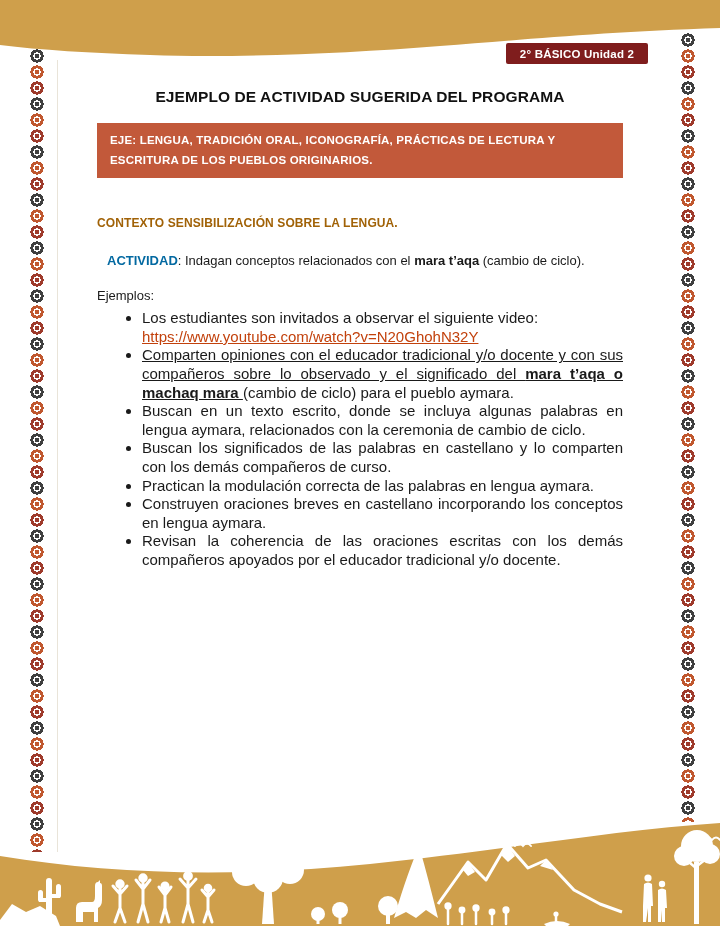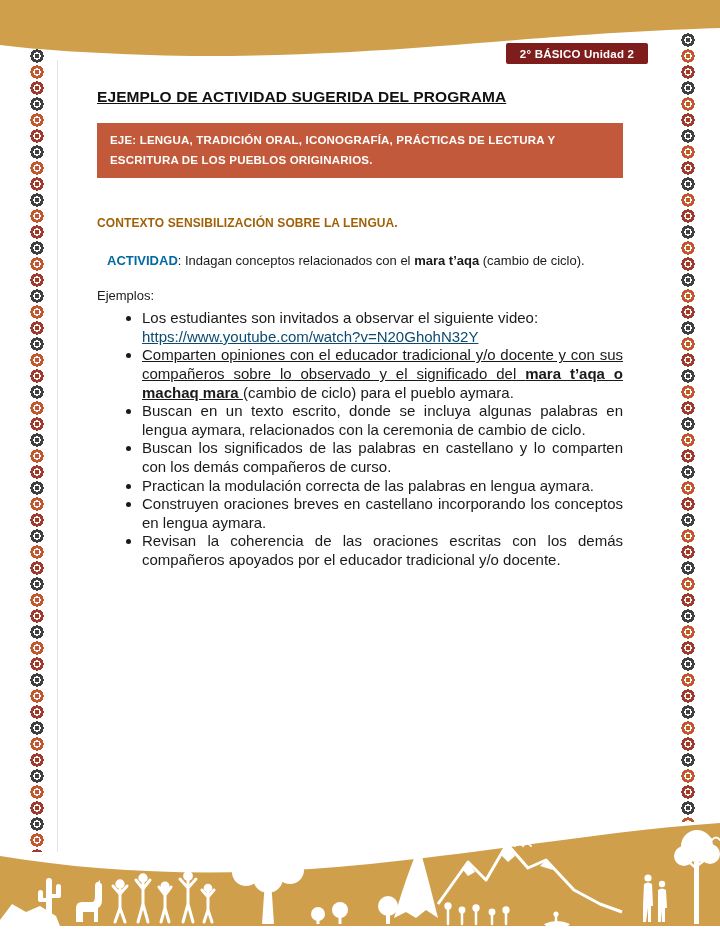--- a/index.html
+++ b/index.html
@@ -46,22 +46,22 @@
         #9e3a2b 3.8px, #9e3a2b 6.6px, rgba(0,0,0,0) 6.6px);
   }
   .ornament-left  { left:26px;  top:48px; height:804px; }
   .ornament-right { left:677px; top:32px; height:790px; }
   .page-edge-line { position:absolute; left:57px; top:60px; width:1px; height:792px; background:#e9e4d9; }
 
   
   .content { position:absolute; left:97px; top:88px; width:526px; }
 
   .page-title {
-    font-size:15.5px; font-weight:700; text-align:left;
-    color:#111111; margin-bottom:17px; letter-spacing:.1px;text-decoration:underline;
+    font-size:15.5px; font-weight:700; text-align:center;
+    color:#111111; margin-bottom:17px; letter-spacing:.1px;
   }
 
   .eje-box {
     background:#c2593a; color:#ffffff;
     font-size:11.5px; font-weight:700;
     line-height:1.75; padding:7px 24px 8px 13px;
     margin-bottom:38px; letter-spacing:.2px;
   }
 
   .context-heading {
@@ -74,21 +74,21 @@
   .bold { font-weight:700; }
   .u { text-decoration:underline; }
 
   .examples-heading { font-size:13px; margin-bottom:6px; }
 
   ul.examples-list { list-style:disc outside; padding-left:45px; }
   ul.examples-list li {
     font-size:15px; line-height:18.6px;
     text-align:justify;
   }
-  .video-link { text-decoration:underline; color:#0c4a6e; cursor:pointer; }
+  .video-link { text-decoration:underline; color:#c2410c; cursor:pointer; }
 
   
   .footer { position:absolute; bottom:0; left:0; width:720px; height:112px; z-index:5; }
 </style>
 </head>
 <body>
 
 <svg class="top-band" viewBox="0 0 720 70" preserveAspectRatio="none">
   <path d="M0,0 H720 V28 C600,32 520,40 440,46 C340,54 230,58 150,55 C90,53 40,50 0,45 Z" fill="#cf9f4b"></path>
 </svg>

